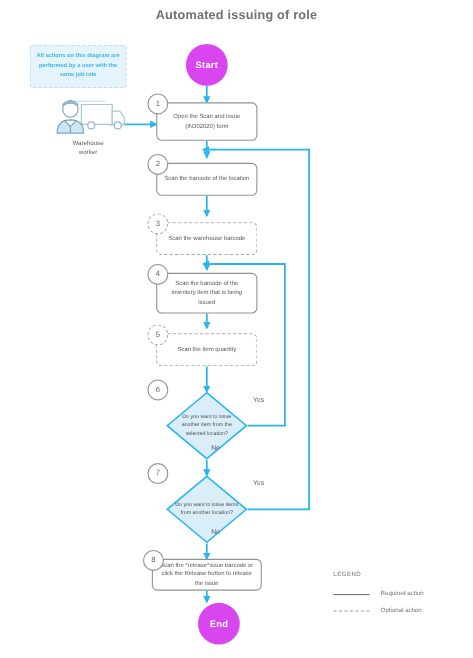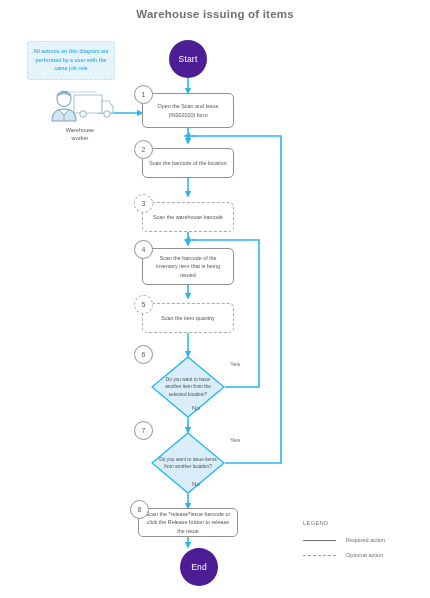--- a/index.html
+++ b/index.html
@@ -63,24 +63,24 @@
     color: #56595c;
     margin-top: -4px;
     position: relative;
     z-index: 3;
   }
 
   
   .terminator {
     width: 38px; height: 38px;
     border-radius: 50%;
-    background: #4c1d95;
+    background: #d946ef;
     color: #ffffff;
     font-size: 8.5px;
-    font-weight: normal;
+    font-weight: bold;
     display: flex;
     align-items: center;
     justify-content: center;
     letter-spacing: .2px;
   }
   #node-start { left: 169px; top: 40px; }
   #node-end   { left: 180px; top: 548px; }
 
   
   .process {
@@ -200,21 +200,21 @@
     <line x1="188" y1="537" x2="188" y2="547" marker-end="url(#arrowhead)"></line>
 
     <path d="M225,387 L259,387 L259,240 L193,240"></path>
     <path d="M196,240 L185,240" marker-end="url(#arrowhead)"></path>
 
     <path d="M225,463 L281,463 L281,136 L193,136"></path>
     <path d="M196,136 L185,136" marker-end="url(#arrowhead)"></path>
   </g>
 </svg>
 
-<div class="abs" id="page-title">Warehouse issuing of items</div>
+<div class="abs" id="page-title">Automated issuing of role</div>
 
 <div class="abs" id="note-callout">All actions on this diagram are performed by a user with the same job role</div>
 
 <div class="abs" id="actor-warehouse-worker">
   <svg width="72" height="40" viewBox="0 0 72 40">
 
     <g stroke="#a9c6d8" stroke-width="1.1" fill="#ffffff">
       <path d="M30 9 L58 9 L58 27 L30 27 Z"></path>
       <path d="M58 15 L65 15 L69 21 L69 27 L58 27 Z"></path>
     </g>

